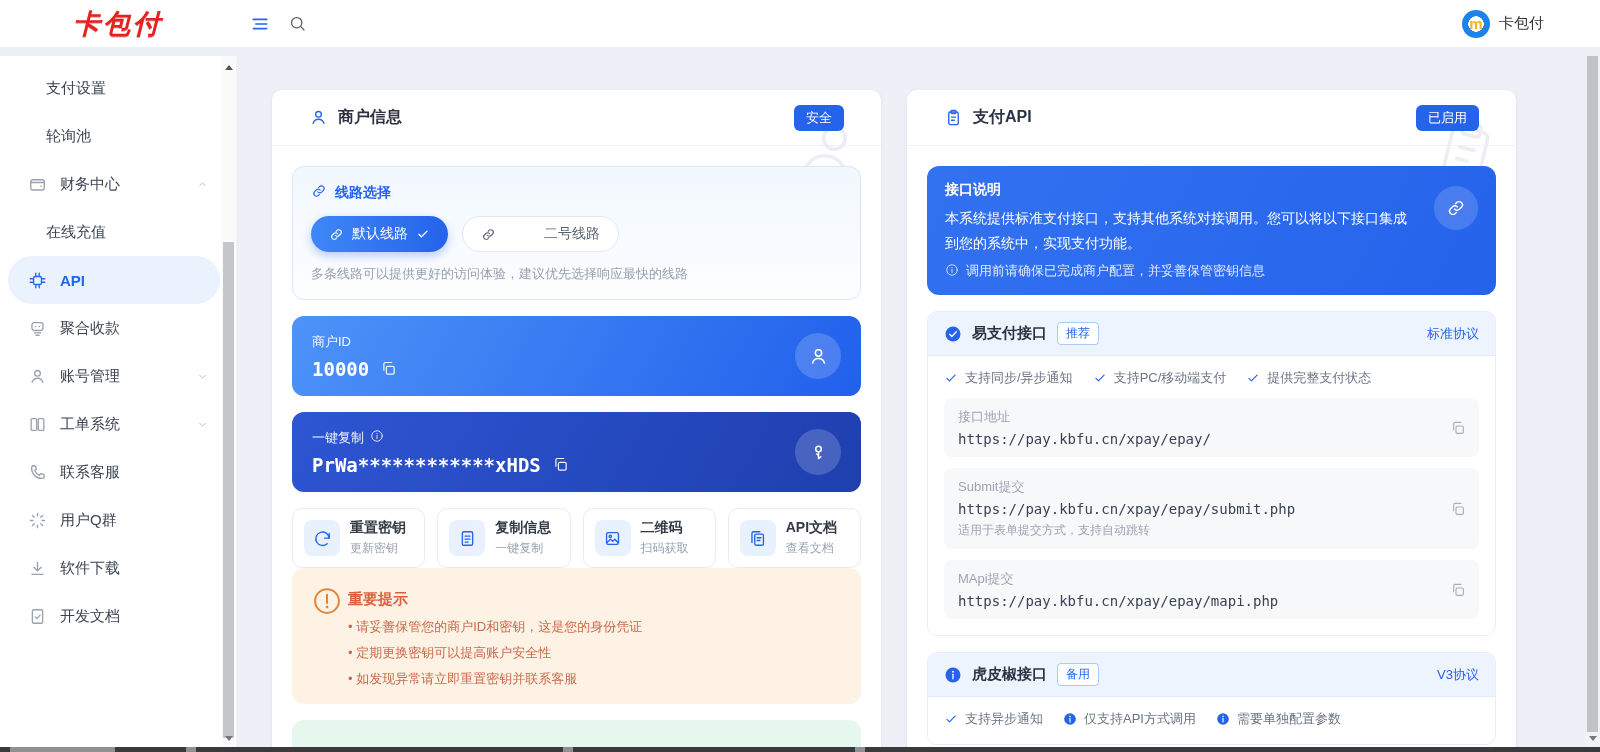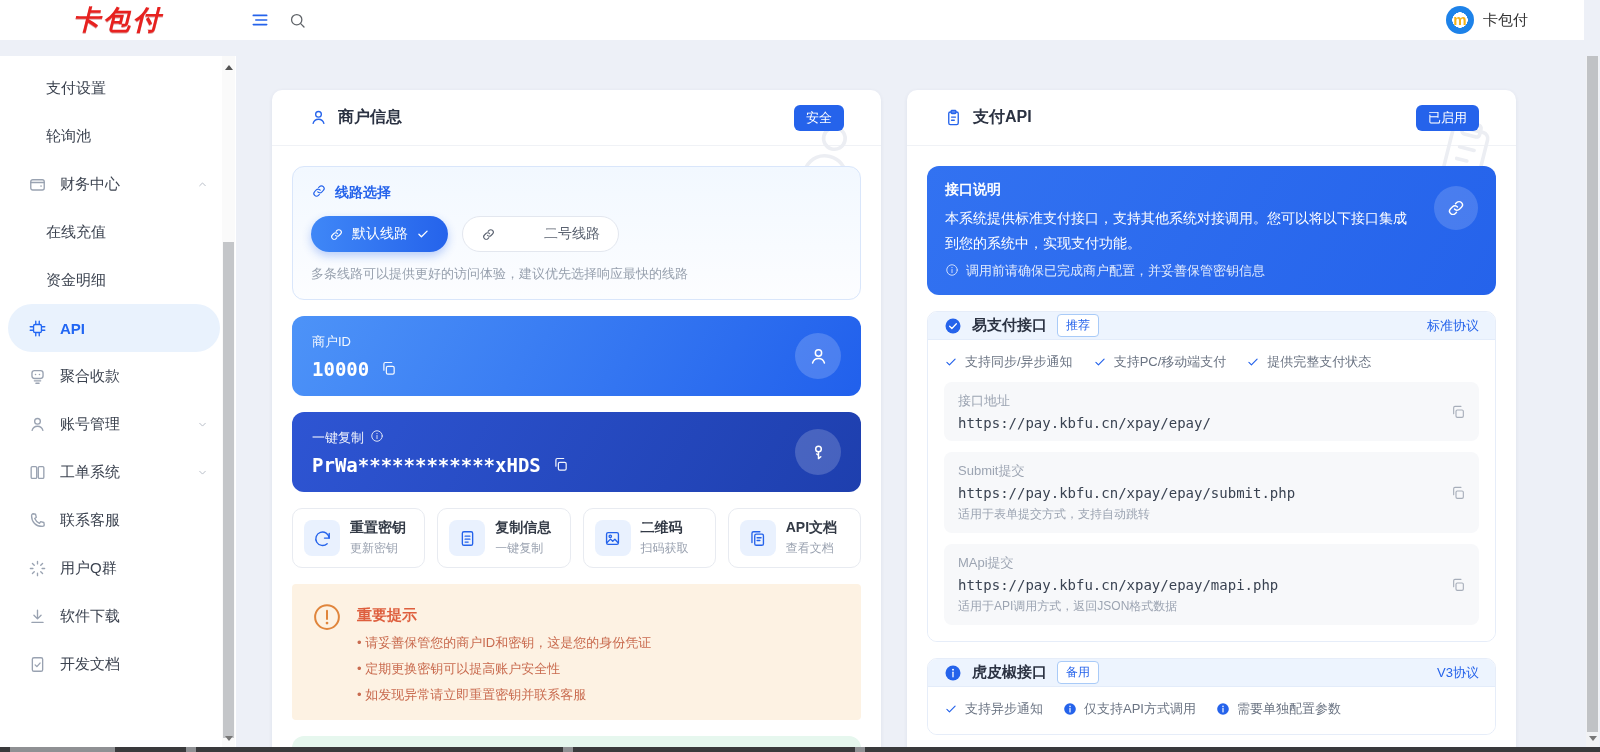--- a/index.html
+++ b/index.html
@@ -1,20 +1,20 @@
 <!DOCTYPE html>
 <html><head>
 <meta charset="utf-8">
 <style>
   * { margin:0; padding:0; box-sizing:border-box; }
   html,body { width:1600px; height:752px; overflow:hidden; }
   body { font-family:"Liberation Sans",sans-serif; background:#edf0f7; position:relative; color:#333; }
 
   
-  .topbar { position:absolute; top:0; left:0; right:16px; height:40px; background:#fff; display:flex; align-items:center; z-index:20; }
+  .topbar { position:absolute; top:0; left:0; right:0; height:47px; background:#fff; display:flex; align-items:center; z-index:20; }
   .logo-zone { width:236px; display:flex; justify-content:center; }
   .logo { color:#e7211f; font-weight:bold; font-size:27px; font-style:italic; letter-spacing:3px; text-shadow:0 1px 0 rgba(160,0,0,.35); }
   .topbar-icons { display:flex; align-items:center; gap:18px; padding-left:14px; }
   .icon-btn { display:flex; align-items:center; cursor:pointer; }
   .hamburger { color:#2563eb; }
   .searchico { color:#5f6368; }
   .topbar-right { margin-left:auto; margin-right:56px; display:flex; align-items:center; gap:9px; cursor:pointer; }
   .avatar { width:28px; height:28px; border-radius:50%; position:relative; background:radial-gradient(circle at 50% 50%, #ffffff 0 38%, #1d82e9 40% 100%); overflow:hidden; }
   .avatar span { position:absolute; left:50%; top:50%; transform:translate(-50%,-54%); color:#f5b21a; font-weight:bold; font-size:15px; }
   .user-name { font-size:15px; color:#333; }
@@ -67,40 +67,40 @@
   .ic-circle { margin-left:auto; width:46px; height:46px; border-radius:50%; background:rgba(255,255,255,.18); display:flex; align-items:center; justify-content:center; }
 
   
   .actions { display:flex; gap:12px; margin-top:16px; }
   .action-btn { flex:1; background:#fff; border:1px solid #e8ebf1; border-radius:10px; padding:10px 11px; display:flex; gap:10px; align-items:center; cursor:pointer; }
   .ab-icon { width:36px; height:36px; border-radius:8px; background:#e9f1fe; color:#2563eb; display:flex; align-items:center; justify-content:center; flex:none; }
   .ab-title { font-size:14px; color:#333a46; font-weight:bold; }
   .ab-sub { font-size:12px; color:#9aa2b0; margin-top:3px; }
 
   
-  .notice { margin-top:16px; background:#fdf2e3; border-radius:4px; padding:16px 18px; display:flex; gap:13px; }
+  .notice { background:#fdf2e3; border-radius:12px; padding:16px 18px; display:flex; gap:4px; }
   .notice-icon { width:34px; height:34px; border-radius:50%; color:#e0853c; display:flex; align-items:center; justify-content:center; flex:none; }
   .notice-title { color:#de5f3e; font-weight:bold; font-size:15px; padding-top:6px; }
   .notice-list { margin-top:9px; }
   .notice-list div { color:#c96b4f; font-size:13px; margin-top:8px; }
   .notice-list div::before { content:"• "; }
 
   
   .flow { margin-top:16px; background:#e6f7ee; border-radius:12px; padding:16px 18px; display:flex; gap:13px; align-items:center; height:120px; align-items:flex-start; }
 
   
   .api-intro { background:linear-gradient(120deg,#3272f1,#2563eb); border-radius:12px; padding:15px 18px; color:#fff; position:relative; }
   .ai-title { font-weight:bold; font-size:14px; }
   .ai-body { font-size:14px; line-height:1.75; margin-top:7px; width:88%; }
   .ai-note { font-size:13px; opacity:.85; margin-top:7px; display:flex; gap:7px; align-items:center; }
   .ai-circle { position:absolute; right:18px; top:20px; width:44px; height:44px; border-radius:50%; background:rgba(255,255,255,.16); display:flex; align-items:center; justify-content:center; }
 
   
   .api-section { margin-top:16px; border:1px solid #e6edf9; border-radius:10px; overflow:hidden; }
-  .as-header { background:#edf4fe; padding:2px 16px; display:flex; align-items:center; gap:10px; border-bottom:1px solid #e3ecfa; }
+  .as-header { background:#edf4fe; padding:10px 16px; display:flex; align-items:center; gap:10px; border-bottom:1px solid #e3ecfa; }
   .as-hicon { color:#2563eb; display:flex; }
   .as-title { font-size:15px; font-weight:bold; color:#2b3242; }
   .as-badge { font-size:12px; color:#2563eb; border:1px solid #a9cbf8; background:#fff; border-radius:4px; padding:2px 8px; }
   .as-protocol { margin-left:auto; color:#2563eb; font-size:13px; cursor:pointer; }
   .as-body { background:#fff; padding:13px 16px 16px; }
   .features { display:flex; gap:20px; font-size:13px; color:#6b7483; align-items:center; }
   .feature { display:flex; align-items:center; gap:7px; }
   .f-check { color:#2563eb; display:flex; }
   .f-info { color:#2563eb; display:flex; }
   .endpoint { background:#f7f8fa; border-radius:8px; padding:10px 46px 10px 14px; margin-top:11px; position:relative; }
@@ -156,23 +156,20 @@
         </span>
         <span>财务中心</span>
         <span class="mi-chevron">
           <svg viewBox="0 0 24 24" width="15" height="15" fill="none" stroke="currentColor" stroke-width="1.5" stroke-linecap="round" stroke-linejoin="round">
             <polyline points="7.5 14 12 9.5 16.5 14"></polyline>
           </svg>
         </span>
       </div>
       <div class="menu-item sub">
         <span>在线充值</span>
-      </div>
-      <div class="menu-item sub">
-        <span>资金明细</span>
       </div>
       <div class="menu-item active">
         <span class="mi-icon">
           <svg viewBox="0 0 24 24" width="19" height="19" fill="none" stroke="currentColor" stroke-width="1.7" stroke-linecap="round" stroke-linejoin="round">
             <rect x="7" y="7" width="10" height="10" rx="2"></rect>
             <path d="M9.8 2.8v3M14.2 2.8v3M9.8 18.2v3M14.2 18.2v3M2.8 9.8h3M2.8 14.2h3M18.2 9.8h3M18.2 14.2h3"></path>
           </svg>
         </span>
         <span>API</span>
       </div>
@@ -535,21 +532,20 @@
                 <span class="ep-copy">
                   <svg viewBox="0 0 24 24" width="16" height="16" fill="none" stroke="currentColor" stroke-width="1.7" stroke-linecap="round" stroke-linejoin="round">
                     <rect x="9" y="9" width="11" height="11" rx="2"></rect>
                     <path d="M5.5 14.5v-9a2 2 0 0 1 2-2h9"></path>
                   </svg>
                 </span>
               </div>
               <div class="endpoint">
                 <div class="ep-label">MApi提交</div>
                 <div class="ep-url">https://pay.kbfu.cn/xpay/epay/mapi.php</div>
-                <div class="ep-desc">适用于API调用方式，返回JSON格式数据</div>
                 <span class="ep-copy">
                   <svg viewBox="0 0 24 24" width="16" height="16" fill="none" stroke="currentColor" stroke-width="1.7" stroke-linecap="round" stroke-linejoin="round">
                     <rect x="9" y="9" width="11" height="11" rx="2"></rect>
                     <path d="M5.5 14.5v-9a2 2 0 0 1 2-2h9"></path>
                   </svg>
                 </span>
               </div>
             </div>
           </div>
           <div class="api-section">

